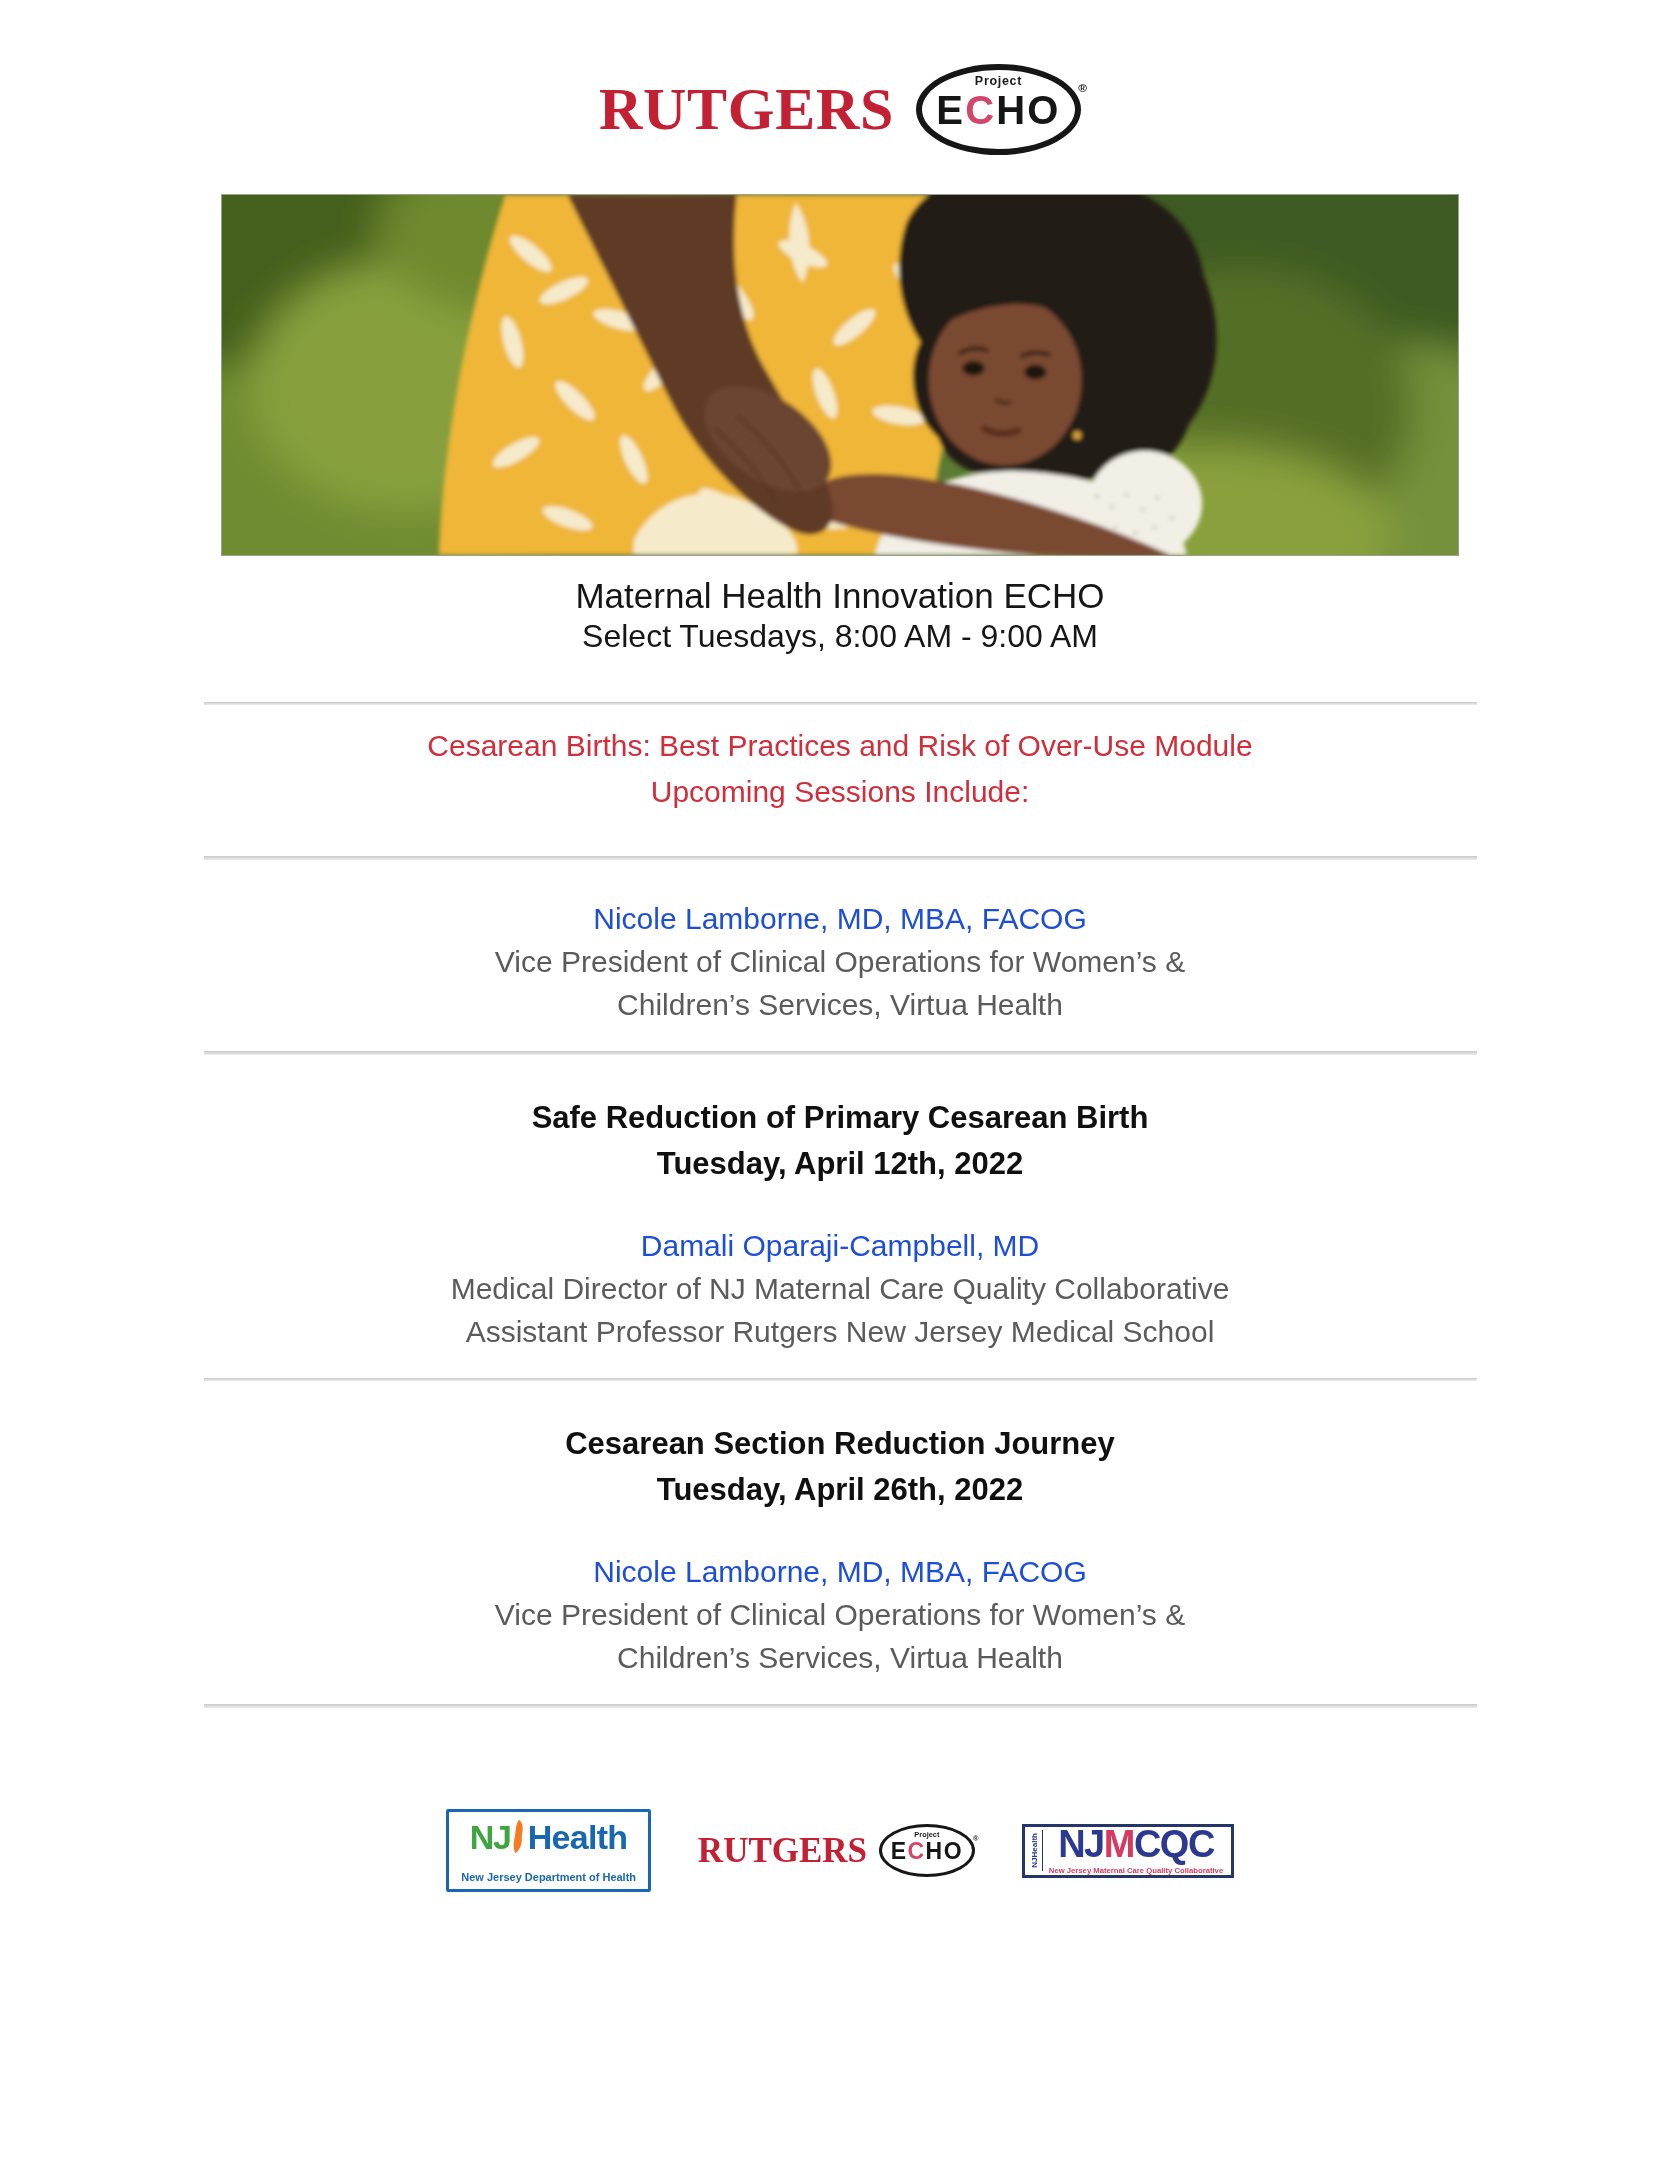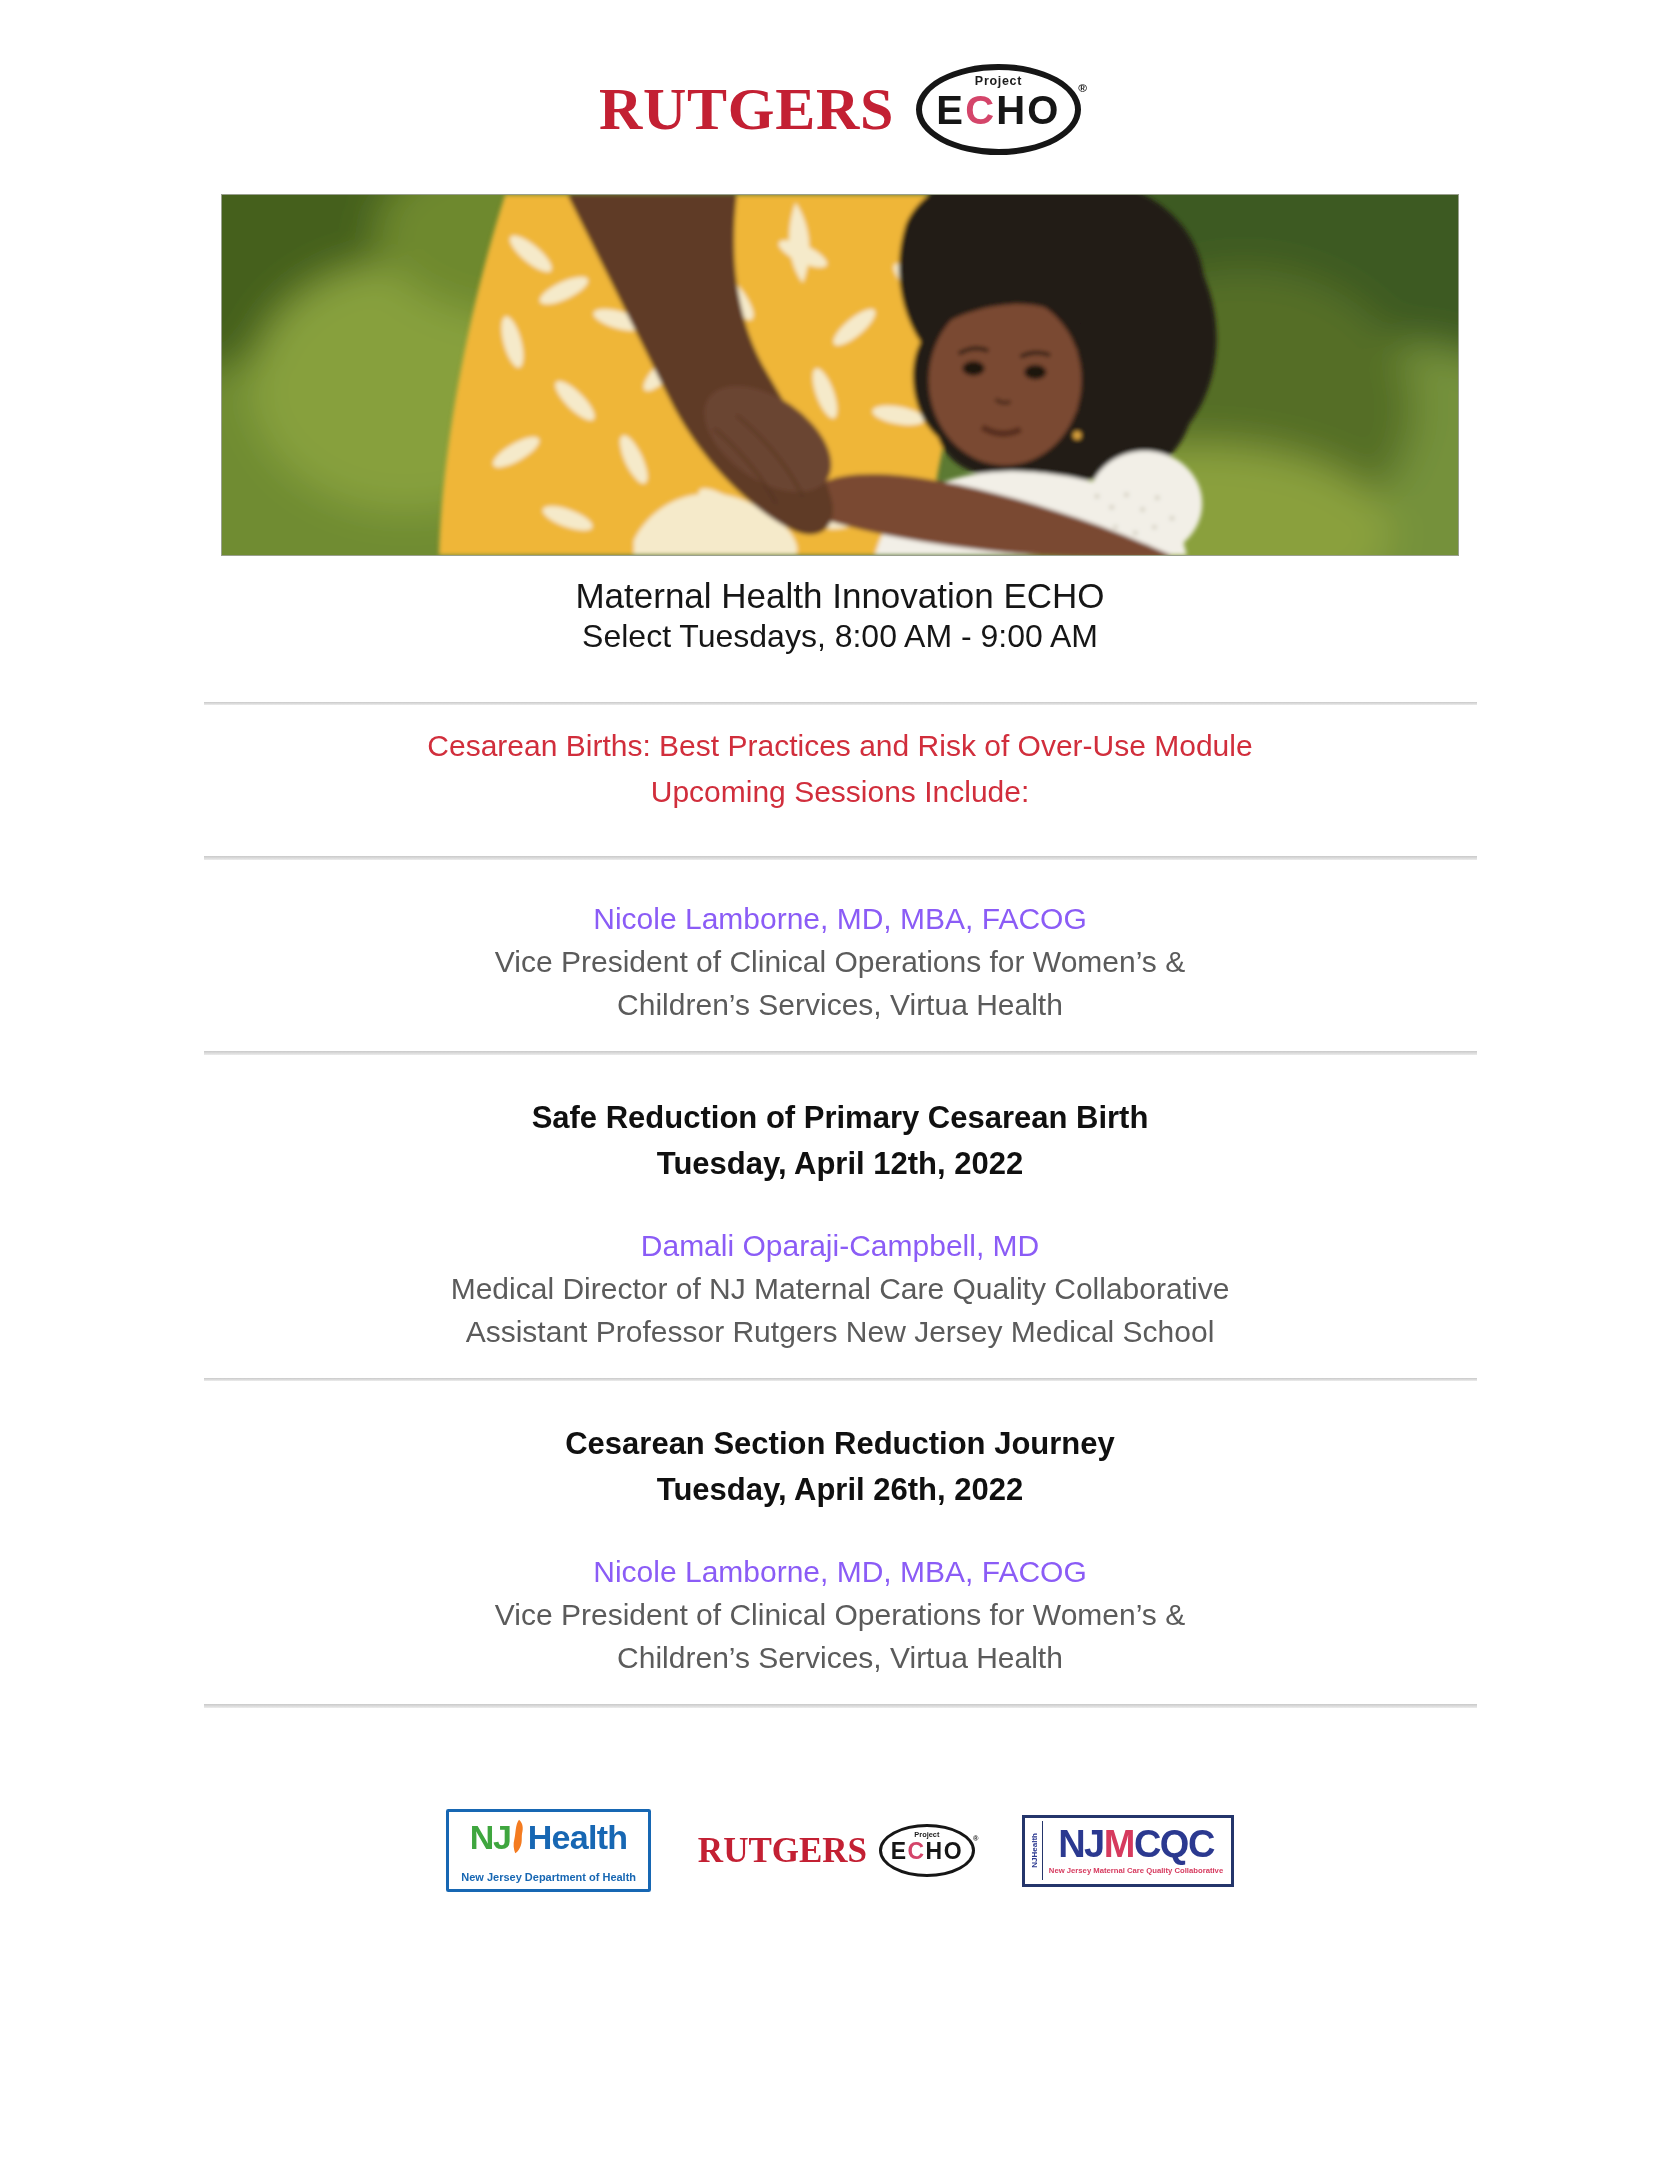--- a/index.html
+++ b/index.html
@@ -41,36 +41,36 @@
   .hero-title{margin-top:17.6px;text-align:center;font-size:35px;line-height:43px;color:#161616;}
   .hero-sub{text-align:center;font-size:32px;line-height:39px;color:#161616;}
 
   .rule{display:block;width:1273px;height:3.7px;border:0;background:linear-gradient(180deg,#c9c9c9,#ececec);margin-left:auto;margin-right:auto;}
   .mt62{margin-top:46px;} .mt56{margin-top:41px;} .mt34{margin-top:25px;}
 
   .module{margin-top:18px;text-align:center;color:var(--accent-red,#D12E3C);font-size:30px;line-height:46px;}
 
   .session .bold-block{margin-top:40px;text-align:center;font-weight:700;font-size:31px;line-height:46px;color:#101010;}
   .session .names{margin-top:37px;text-align:center;font-size:30px;line-height:43px;}
-  .speaker{color:#8b5cf6;}
+  .speaker{color:#1d4ed8;}
   .role{color:#5b5b5b;}
 
   
   .footer-row{margin-top:101px;display:flex;justify-content:center;align-items:center;gap:47px;}
 
   .njh-box{border:3.7px solid var(--njh-blue,#1767B3);border-radius:2.2px;background:#fff;padding:7.4px 11.8px 5.9px;text-align:center;}
   .njh-main{display:flex;align-items:center;justify-content:center;line-height:1;}
   .njh-nj{color:var(--njh-green,#3FA63F);font-size:34px;font-weight:800;letter-spacing:-1.5px;}
   .njh-state{width:16px;height:35px;margin:0 0.7px;}
   .njh-health{color:var(--njh-blue,#1767B3);font-size:34px;font-weight:800;letter-spacing:-0.7px;}
   .njh-tag{margin-top:17px;color:var(--njh-blue,#1767B3);font-size:11px;font-weight:700;white-space:nowrap;}
 
   .fr{display:flex;align-items:center;gap:11.8px;}
 
-  .njm-box{border:3.7px solid #24356B;background:#fff;display:flex;align-items:stretch;padding:3.7px 7.4px 3.7px 3.7px;height:72px;box-sizing:border-box;}
+  .njm-box{border:3.7px solid #24356B;background:#fff;display:flex;align-items:stretch;padding:3.7px 7.4px 3.7px 3.7px;height:54px;box-sizing:border-box;}
   .njm-side{display:flex;align-items:center;border-right:1.5px solid #24356B;padding:0 2.9px 0 1.5px;margin-right:5.9px;}
   .njm-vert{writing-mode:vertical-rl;transform:rotate(180deg);font-size:8px;font-weight:700;color:var(--njm-navy,#2B3990);}
   .njm-main{display:flex;flex-direction:column;justify-content:center;align-items:center;}
   .njm-letters{font-size:38px;font-weight:800;letter-spacing:-1.5px;line-height:37px;}
   .njm-letters .navy{color:var(--njm-navy,#2B3990);}
   .njm-letters .pink{color:var(--njm-pink,#D63A5E);}
   .njm-tag{font-size:7.7px;font-weight:700;color:var(--njm-pink,#D63A5E);margin-top:2.9px;white-space:nowrap;}
 </style>
 </head>
 <body>

